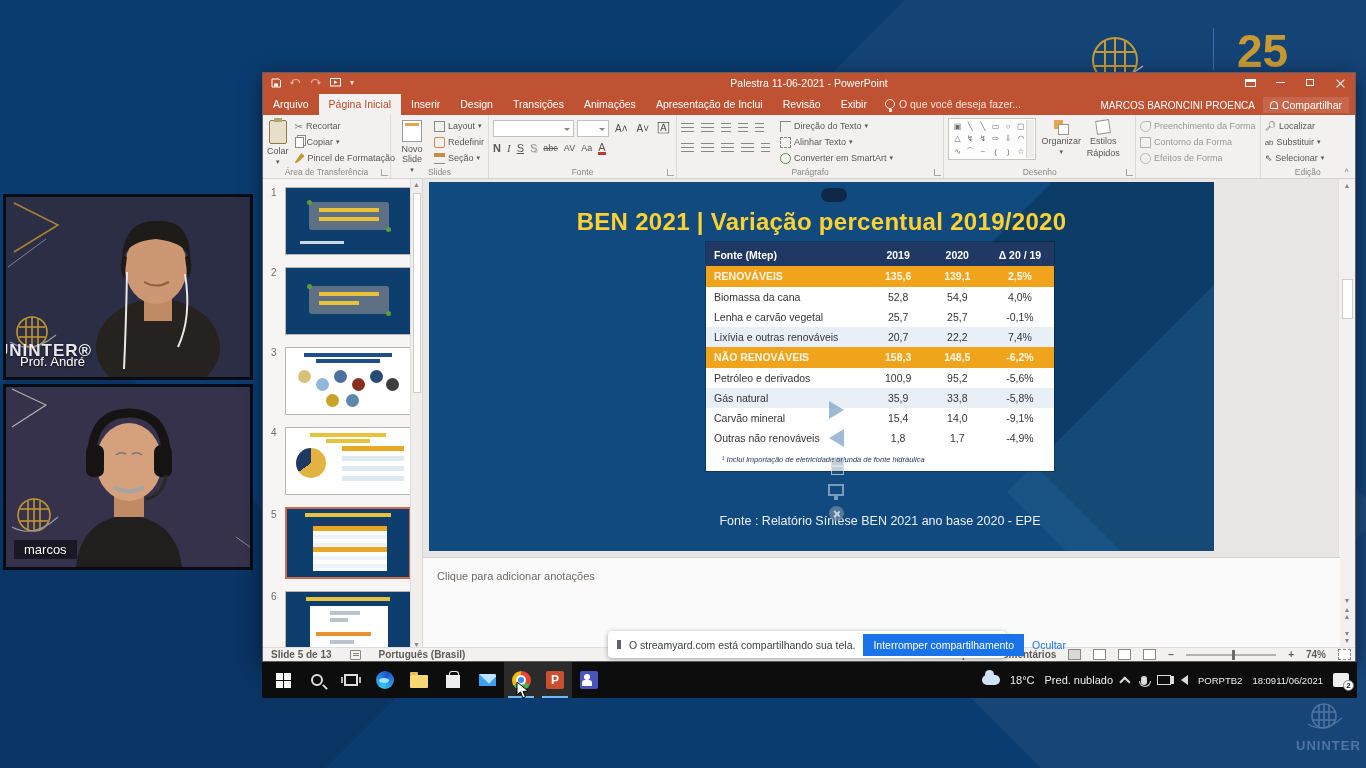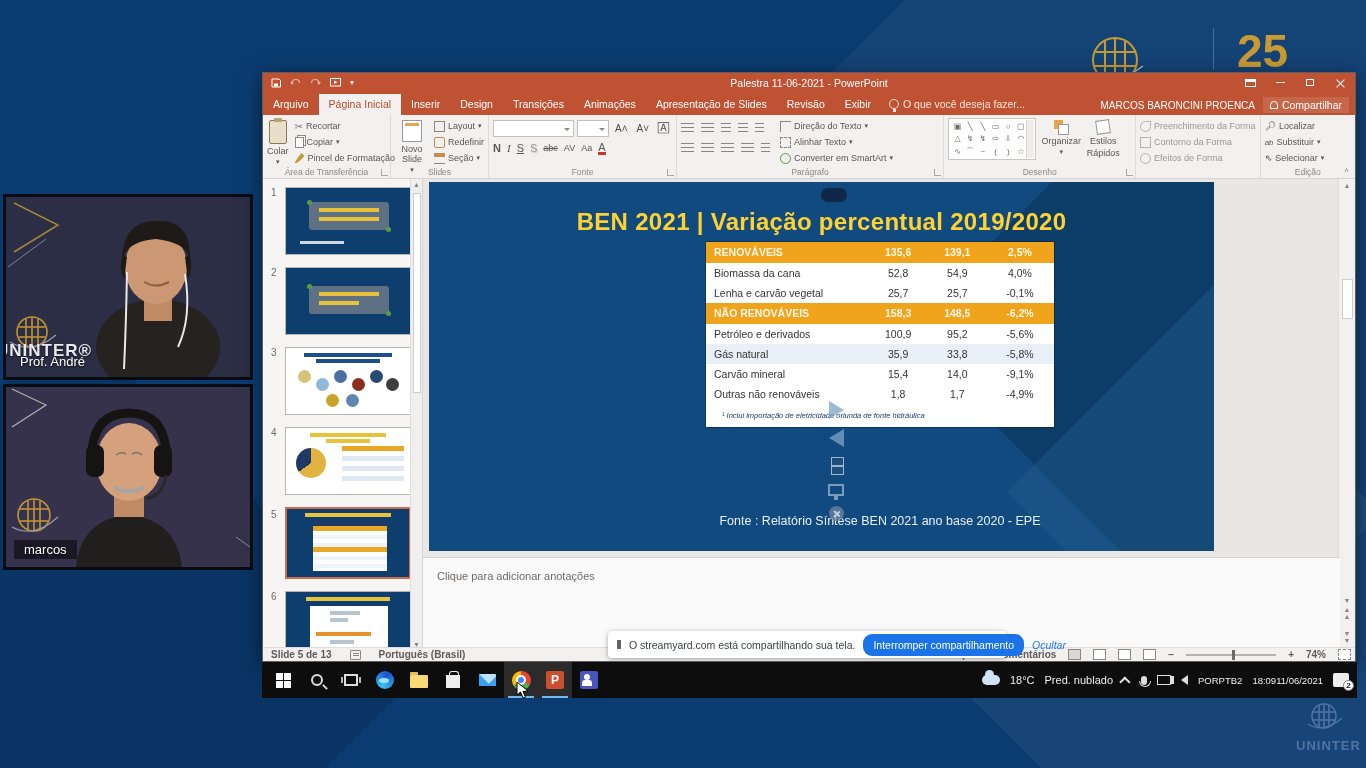--- a/index.html
+++ b/index.html
@@ -141,22 +141,22 @@
   .view-ico { width:13px; height:11px; border:1px solid #8a8682; background:#fff; }
   .zoom-slider { width:90px; height:2px; background:#b5b1ad; position:relative; }
   .zoom-knob { position:absolute; left:46px; top:-4px; width:3px; height:10px; background:#6e6a66; }
   .spell-ico { width:11px; height:10px; border:1px solid #8a8682; border-radius:1px; position:relative; }
   .spell-ico::after{ content:""; position:absolute; left:2px; top:2px; width:6px; height:1px; background:#8a8682; box-shadow:0 2px 0 #8a8682; }
 
   
   #sharebar { left:608px; top:631px; width:398px; height:27px; background:#fff; border-radius:4px; box-shadow:0 1px 5px rgba(0,0,0,.35); display:flex; align-items:center; gap:8px; padding:0 9px; z-index:30; }
   .pause-ico { width:7px; height:9px; border-left:2px solid #5f6368; border-right:2px solid #5f6368; }
   .sharetext { font-size:10.5px; color:#3c4043; white-space:nowrap; }
-  .stopbtn { background:#1a73e8; color:#fff; font-size:10.5px; padding:5px 10px; border-radius:9px; white-space:nowrap; border:none; }
-  .hidelink { color:#1a73e8; font-size:10.5px;font-style:italic; }
+  .stopbtn { background:#1a73e8; color:#fff; font-size:10.5px; padding:5px 10px; border-radius:0; white-space:nowrap; border:none; }
+  .hidelink { color:#1a73e8; font-size:10.5px; }
 
   
   #taskbar { left:262px; top:662px; width:1095px; height:36px; background:#0d0d0d; display:flex; align-items:center; z-index:20; }
   .tb-ico { width:34px; height:36px; display:flex; align-items:center; justify-content:center; position:relative; }
   .tb-ico.active { background:#2b2b2b; }
   .tb-ico.active::after { content:""; position:absolute; bottom:0; left:4px; right:4px; height:2px; background:#76b9ed; }
   .win-logo { width:15px; height:15px; display:grid; grid-template-columns:7px 7px; grid-template-rows:7px 7px; gap:1px; }
   .win-logo span { background:#fff; }
   .search-ico { width:12px; height:12px; border:2px solid #ddd; border-radius:50%; position:relative; }
   .search-ico::after { content:""; position:absolute; left:9px; top:10px; width:6px; height:2px; background:#ddd; transform:rotate(45deg); }
@@ -335,21 +335,21 @@
       </div>
     </div>
 
     <div class="tabsrow">
       <div class="tab">Arquivo</div>
       <div class="tab sel">Página Inicial</div>
       <div class="tab">Inserir</div>
       <div class="tab">Design</div>
       <div class="tab">Transições</div>
       <div class="tab">Animações</div>
-      <div class="tab">Apresentação de Slides</div>
+      <div class="tab">Apresentação de Inclui</div>
       <div class="tab">Revisão</div>
       <div class="tab">Exibir</div>
       <div class="tellme">
         <div class="bulb"></div>
         <span>O que você deseja fazer...</span>
       </div>
       <div class="account">MARCOS BARONCINI PROENCA</div>
       <div class="share-btn">
         <div class="person-ico"></div>
         <span>Compartilhar</span>
@@ -612,38 +612,50 @@
         <span class="arrow-glyph" style="position:absolute; bottom:2px; left:0; right:0;">▼</span>
       </div>
     </div>
 
     <div class="editor">
       <div class="slide">
         <div class="slide-d1"></div>
         <div class="slide-d2"></div>
         <div class="slide-title">BEN 2021 | Variação percentual 2019/2020</div>
         <div class="stable">
+          <div class="t-row t-head">
+              <div class="t-cell c0">Fonte (Mtep)</div>
+              <div class="t-cell c1">2019</div>
+              <div class="t-cell c2">2020</div>
+              <div class="t-cell c3">Δ 20 / 19</div>
+            </div>
           <div>
               <div class="t-row t-hl">
                 <div class="t-cell c0">RENOVÁVEIS</div>
                 <div class="t-cell c1">135,6</div>
                 <div class="t-cell c2">139,1</div>
                 <div class="t-cell c3">2,5%</div>
               </div>
               <div class="t-row t-normal">
                 <div class="t-cell c0">Biomassa da cana</div>
                 <div class="t-cell c1">52,8</div>
                 <div class="t-cell c2">54,9</div>
                 <div class="t-cell c3">4,0%</div>
               </div>
               <div class="t-row t-normal">
                 <div class="t-cell c0">Lenha e carvão vegetal</div>
                 <div class="t-cell c1">25,7</div>
                 <div class="t-cell c2">25,7</div>
                 <div class="t-cell c3">-0,1%</div>
+              </div>
+              <div class="t-row t-normal alt">
+                <div class="t-cell c0">Lixívia e outras renováveis</div>
+                <div class="t-cell c1">20,7</div>
+                <div class="t-cell c2">22,2</div>
+                <div class="t-cell c3">7,4%</div>
               </div>
               <div class="t-row t-hl">
                 <div class="t-cell c0">NÃO RENOVÁVEIS</div>
                 <div class="t-cell c1">158,3</div>
                 <div class="t-cell c2">148,5</div>
                 <div class="t-cell c3">-6,2%</div>
               </div>
               <div class="t-row t-normal">
                 <div class="t-cell c0">Petróleo e derivados</div>
                 <div class="t-cell c1">100,9</div>

